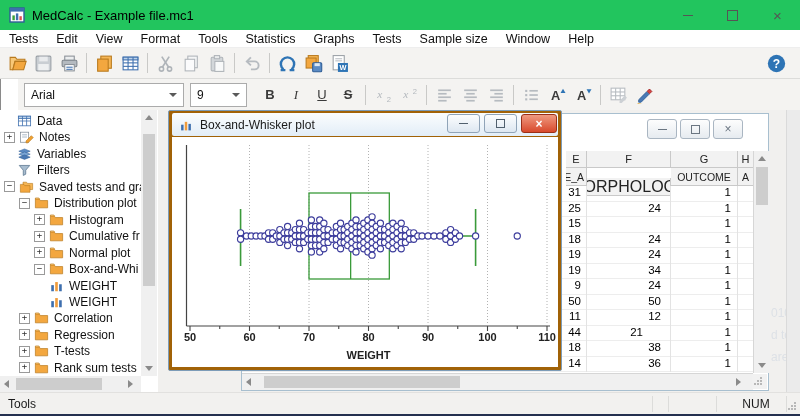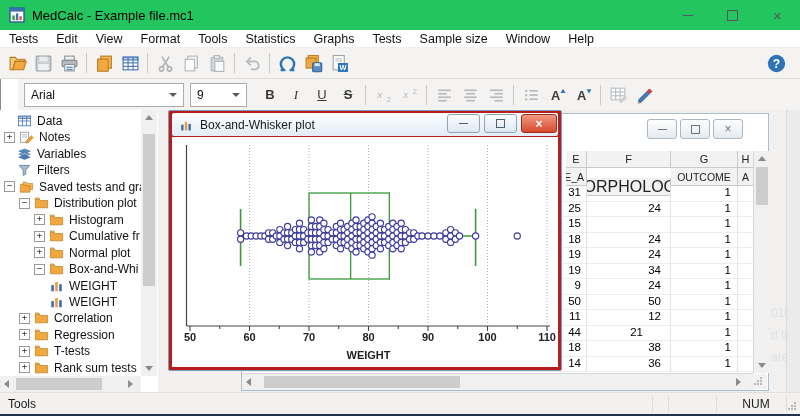--- a/index.html
+++ b/index.html
@@ -66,21 +66,21 @@
   .sw-btn .glyph-rest{width:7px;height:7px;border:1px solid #6b7682;}
   .sw-btn .glyph-x{font-size:12px;line-height:12px;color:#6b7682;}
   .hcell{position:absolute;background:#f2f2f2;border-right:1px solid #c9c9c9;border-bottom:1px solid #c9c9c9;box-sizing:border-box;
     font-size:11px;color:#222;display:flex;align-items:center;justify-content:center;overflow:hidden;}
   .sheet-rows{position:absolute;left:0;top:72px;width:512px;height:186px;overflow:hidden;}
   .srow{position:absolute;left:0;width:512px;height:15.5px;border-bottom:1px solid #ededed;box-sizing:border-box;}
   .scell{position:absolute;top:0;height:15px;font-size:11.5px;color:#000;text-align:right;}
   .colline{position:absolute;top:72px;height:186px;width:1px;background:#e3e3e3;}
   .sw-grip{position:absolute;right:1px;bottom:1px;width:15px;height:15px;background:#f1f1f1;}
   
-  .plot-win{position:absolute;left:10px;top:0;width:394px;height:261px;background:#b91c1c;border:1px solid #7d9cb8;box-sizing:border-box;z-index:2;border-radius:2px;}
+  .plot-win{position:absolute;left:10px;top:0;width:394px;height:261px;background:#a16207;border:1px solid #7d9cb8;box-sizing:border-box;z-index:2;border-radius:2px;}
   .pw-title{position:absolute;left:3px;top:2px;right:3px;height:23px;background:linear-gradient(#fbfdfe,#e2edf7);display:flex;align-items:center;border-radius:2px;}
   .pw-ico{width:14px;height:13px;margin-left:7px;}
   .pw-ico svg{width:14px;height:13px;}
   .pw-text{font-size:12px;color:#1a1a1a;margin-left:7px;}
   .pw-controls{position:absolute;right:4px;top:3px;display:flex;gap:4px;}
   .pw-btn{width:31px;height:17px;border:1px solid #90a4b8;border-radius:3px;background:linear-gradient(#fcfdfe,#dde7f1);display:flex;align-items:center;justify-content:center;color:#51606e;}
   .pw-btn.close{width:34px;background:linear-gradient(#ef9a80,#d8492c);border-color:#9a2f18;color:#fff;}
   .pw-btn .glyph-min{border-color:#51606e;width:9px;}
   .pw-btn .glyph-rest{width:7px;height:7px;border:1px solid #51606e;}
   .pw-btn .glyph-x{font-size:12px;font-weight:bold;line-height:12px;}

